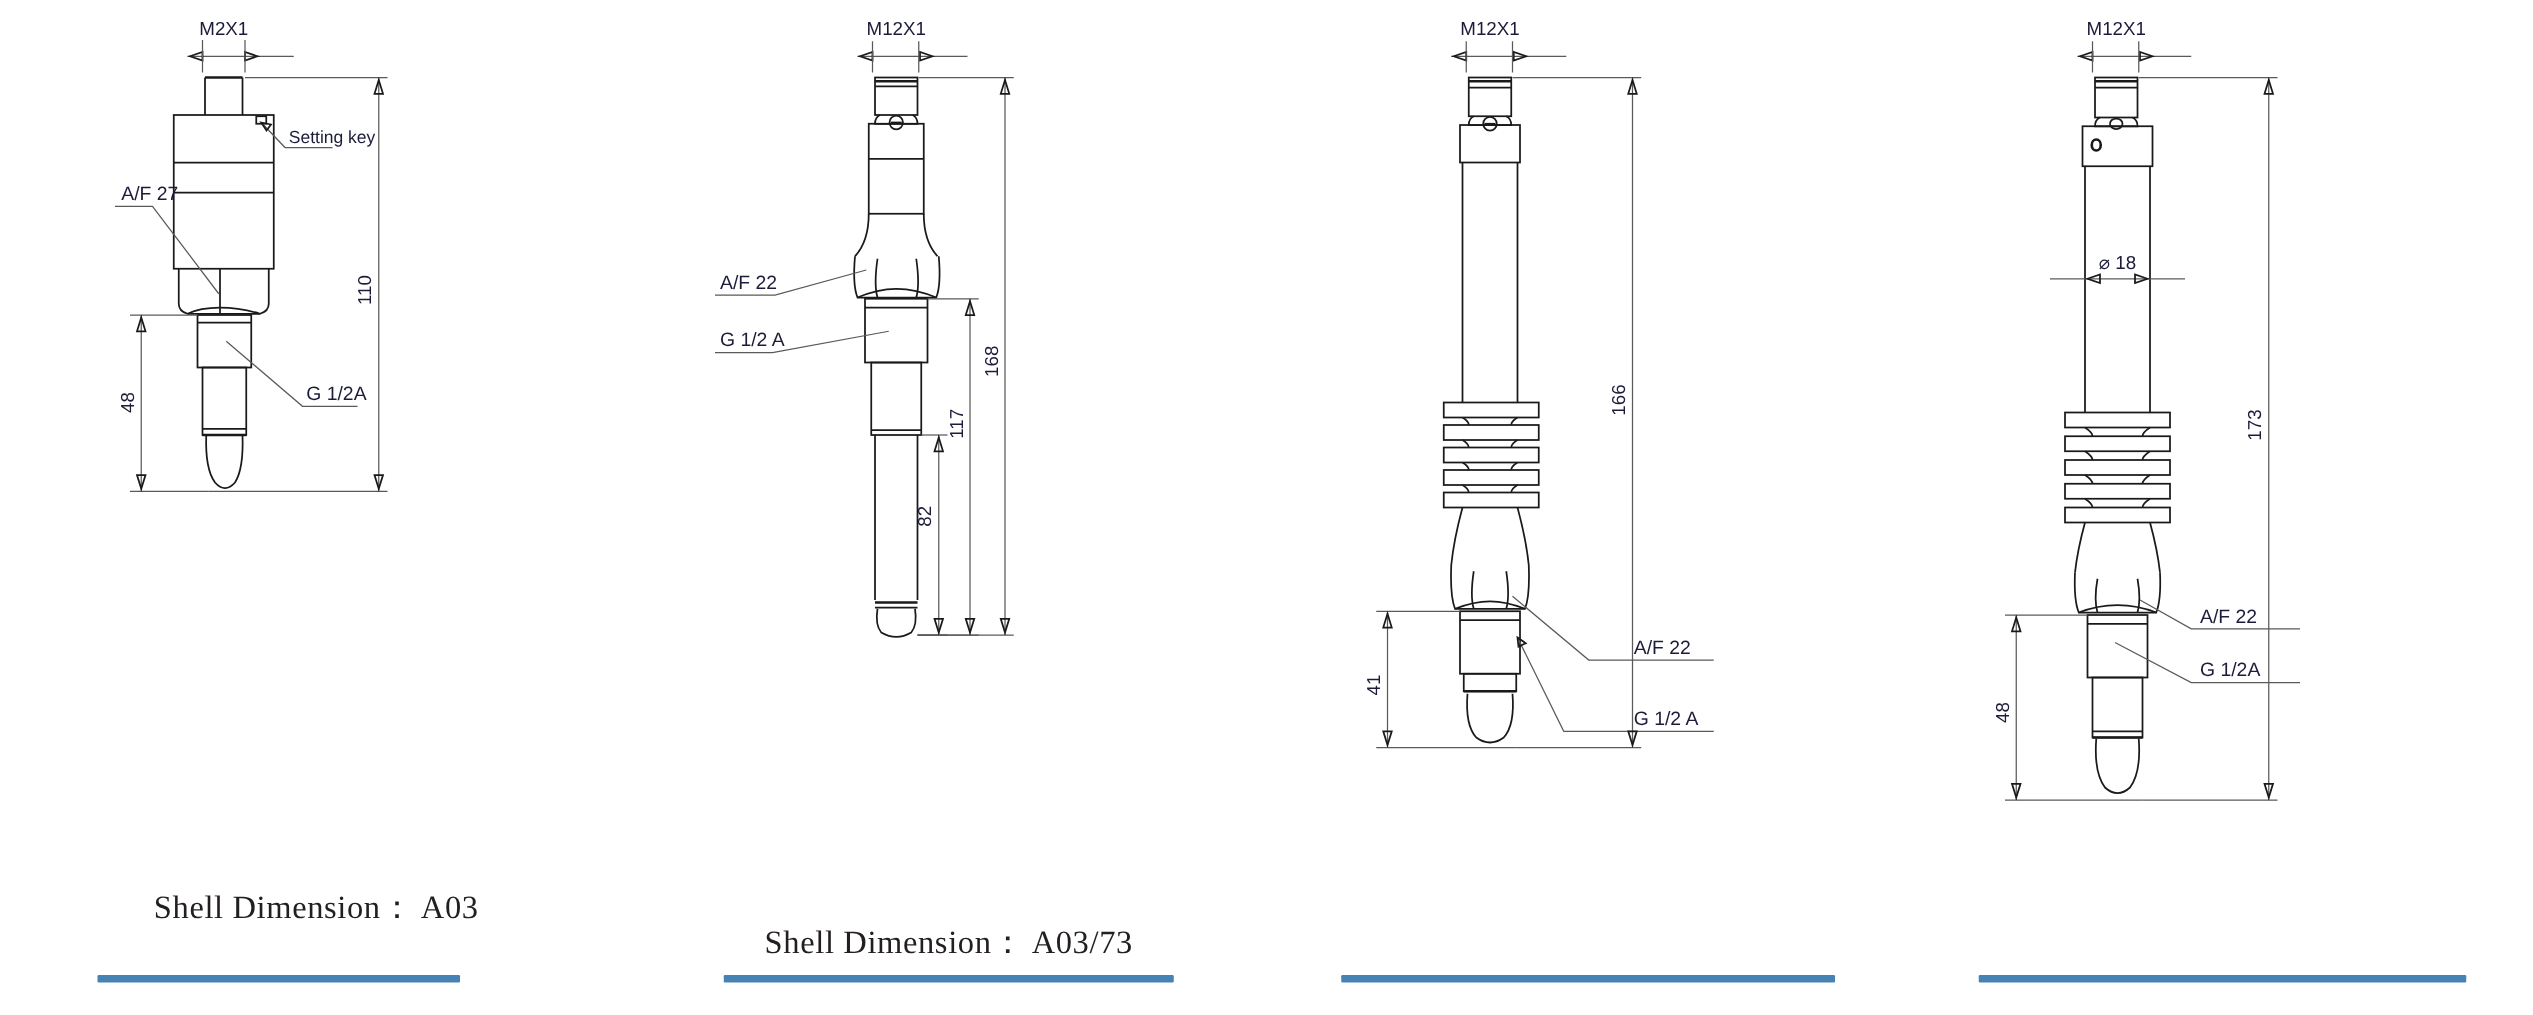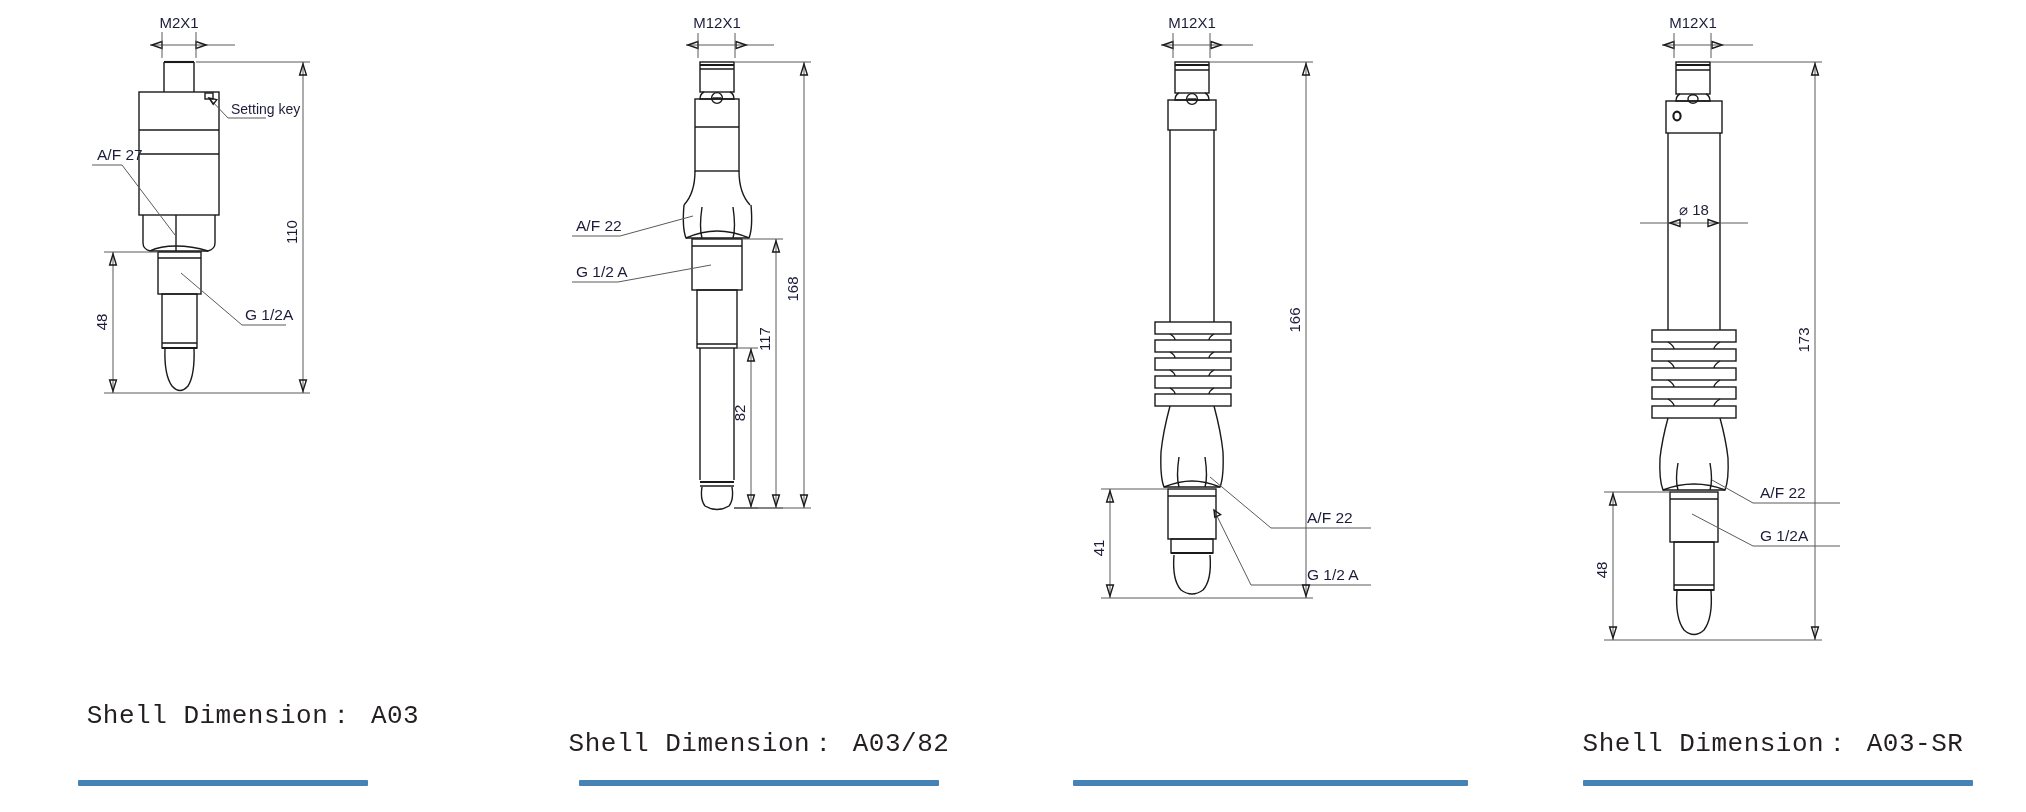--- a/index.html
+++ b/index.html
@@ -2,21 +2,21 @@
 <html><head>
 <meta charset="utf-8">
 <style>
   html,body{margin:0;padding:0;background:#ffffff;}
   body{width:2026px;height:812px;font-family:"Liberation Sans",sans-serif;overflow:hidden;}
   #sheet{position:relative;width:2026px;height:812px;background:#fff;}
   .panel{position:absolute;top:0;height:812px;width:506px;}
   .p0{left:0}.p1{left:506px}.p2{left:1013px}.p3{left:1520px}
   .svgwrap{position:absolute;left:0;top:0;width:506px;height:690px;}
   .caption{position:absolute;left:0;width:506px;text-align:center;
-           font-family:Liberation Mono, monospace;color:#231f20;}
+           font-family:Liberation Serif, serif;color:#231f20;margin-top:10px;}
   .cap-line{font-size:26px;line-height:32px;letter-spacing:.5px;white-space:nowrap;}
   .rule{position:absolute;height:6px;border-radius:1px;}
   svg{display:block;overflow:visible}
   .ln{fill:none;stroke:#1a1a1a;stroke-width:1.4;}
   .ln2{fill:none;stroke:#1a1a1a;stroke-width:2.1;}
   .thin{fill:none;stroke:#5a5a5a;stroke-width:1;}
   .dimtxt{font-family:"Liberation Sans",sans-serif;font-size:15px;fill:#1c1c3a;}
   .labtxt{font-family:"Liberation Sans",sans-serif;font-size:15.5px;fill:#1c1c3a;}
   .labtxt.sm{font-size:14px;}
 </style>
@@ -186,21 +186,21 @@
         <line class="thin" x1="228" y1="508" x2="252" y2="508"></line>
         <line class="thin" x1="245" y1="348" x2="245" y2="508"></line>
         <path class="ln" d="M245 350 l-3.4 11 h6.8 z"></path>
         <path class="ln" d="M245 506 l-3.4 -11 h6.8 z"></path>
         <text class="dimtxt" x="239" y="413" text-anchor="middle" transform="rotate(-90 239 413)">82</text>
       </g>
     </svg>
     </div>
 
     <div class="caption" style="top:728px">
-      <div class="cap-line">Shell Dimension：  A03/82</div>
+      <div class="cap-line">Shell Dimension：  A03/73</div>
     </div>
     <div class="rule" style="left:73px;top:780px;width:360px;background:#4682b4"></div>
   </div>
 
   <div class="panel p2">
     <div class="svgwrap">
     <svg width="506" height="690" viewBox="0 0 506 690">
 
       <g>
         <line class="thin" x1="148" y1="45" x2="240" y2="45"></line>
@@ -371,19 +371,16 @@
         <line class="thin" x1="84" y1="492" x2="150" y2="492"></line>
         <line class="thin" x1="84" y1="640" x2="194" y2="640"></line>
         <line class="thin" x1="93" y1="492" x2="93" y2="640"></line>
         <path class="ln" d="M93 494 l-3.4 11 h6.8 z"></path>
         <path class="ln" d="M93 638 l-3.4 -11 h6.8 z"></path>
         <text class="dimtxt" x="87" y="570" text-anchor="middle" transform="rotate(-90 87 570)">48</text>
       </g>
     </svg>
     </div>
 
-    <div class="caption" style="top:728px">
-      <div class="cap-line">Shell Dimension：  A03-SR</div>
-    </div>
     <div class="rule" style="left:63px;top:780px;width:390px;background:#4682b4"></div>
   </div>
 
 </div>
 
 </body></html>

